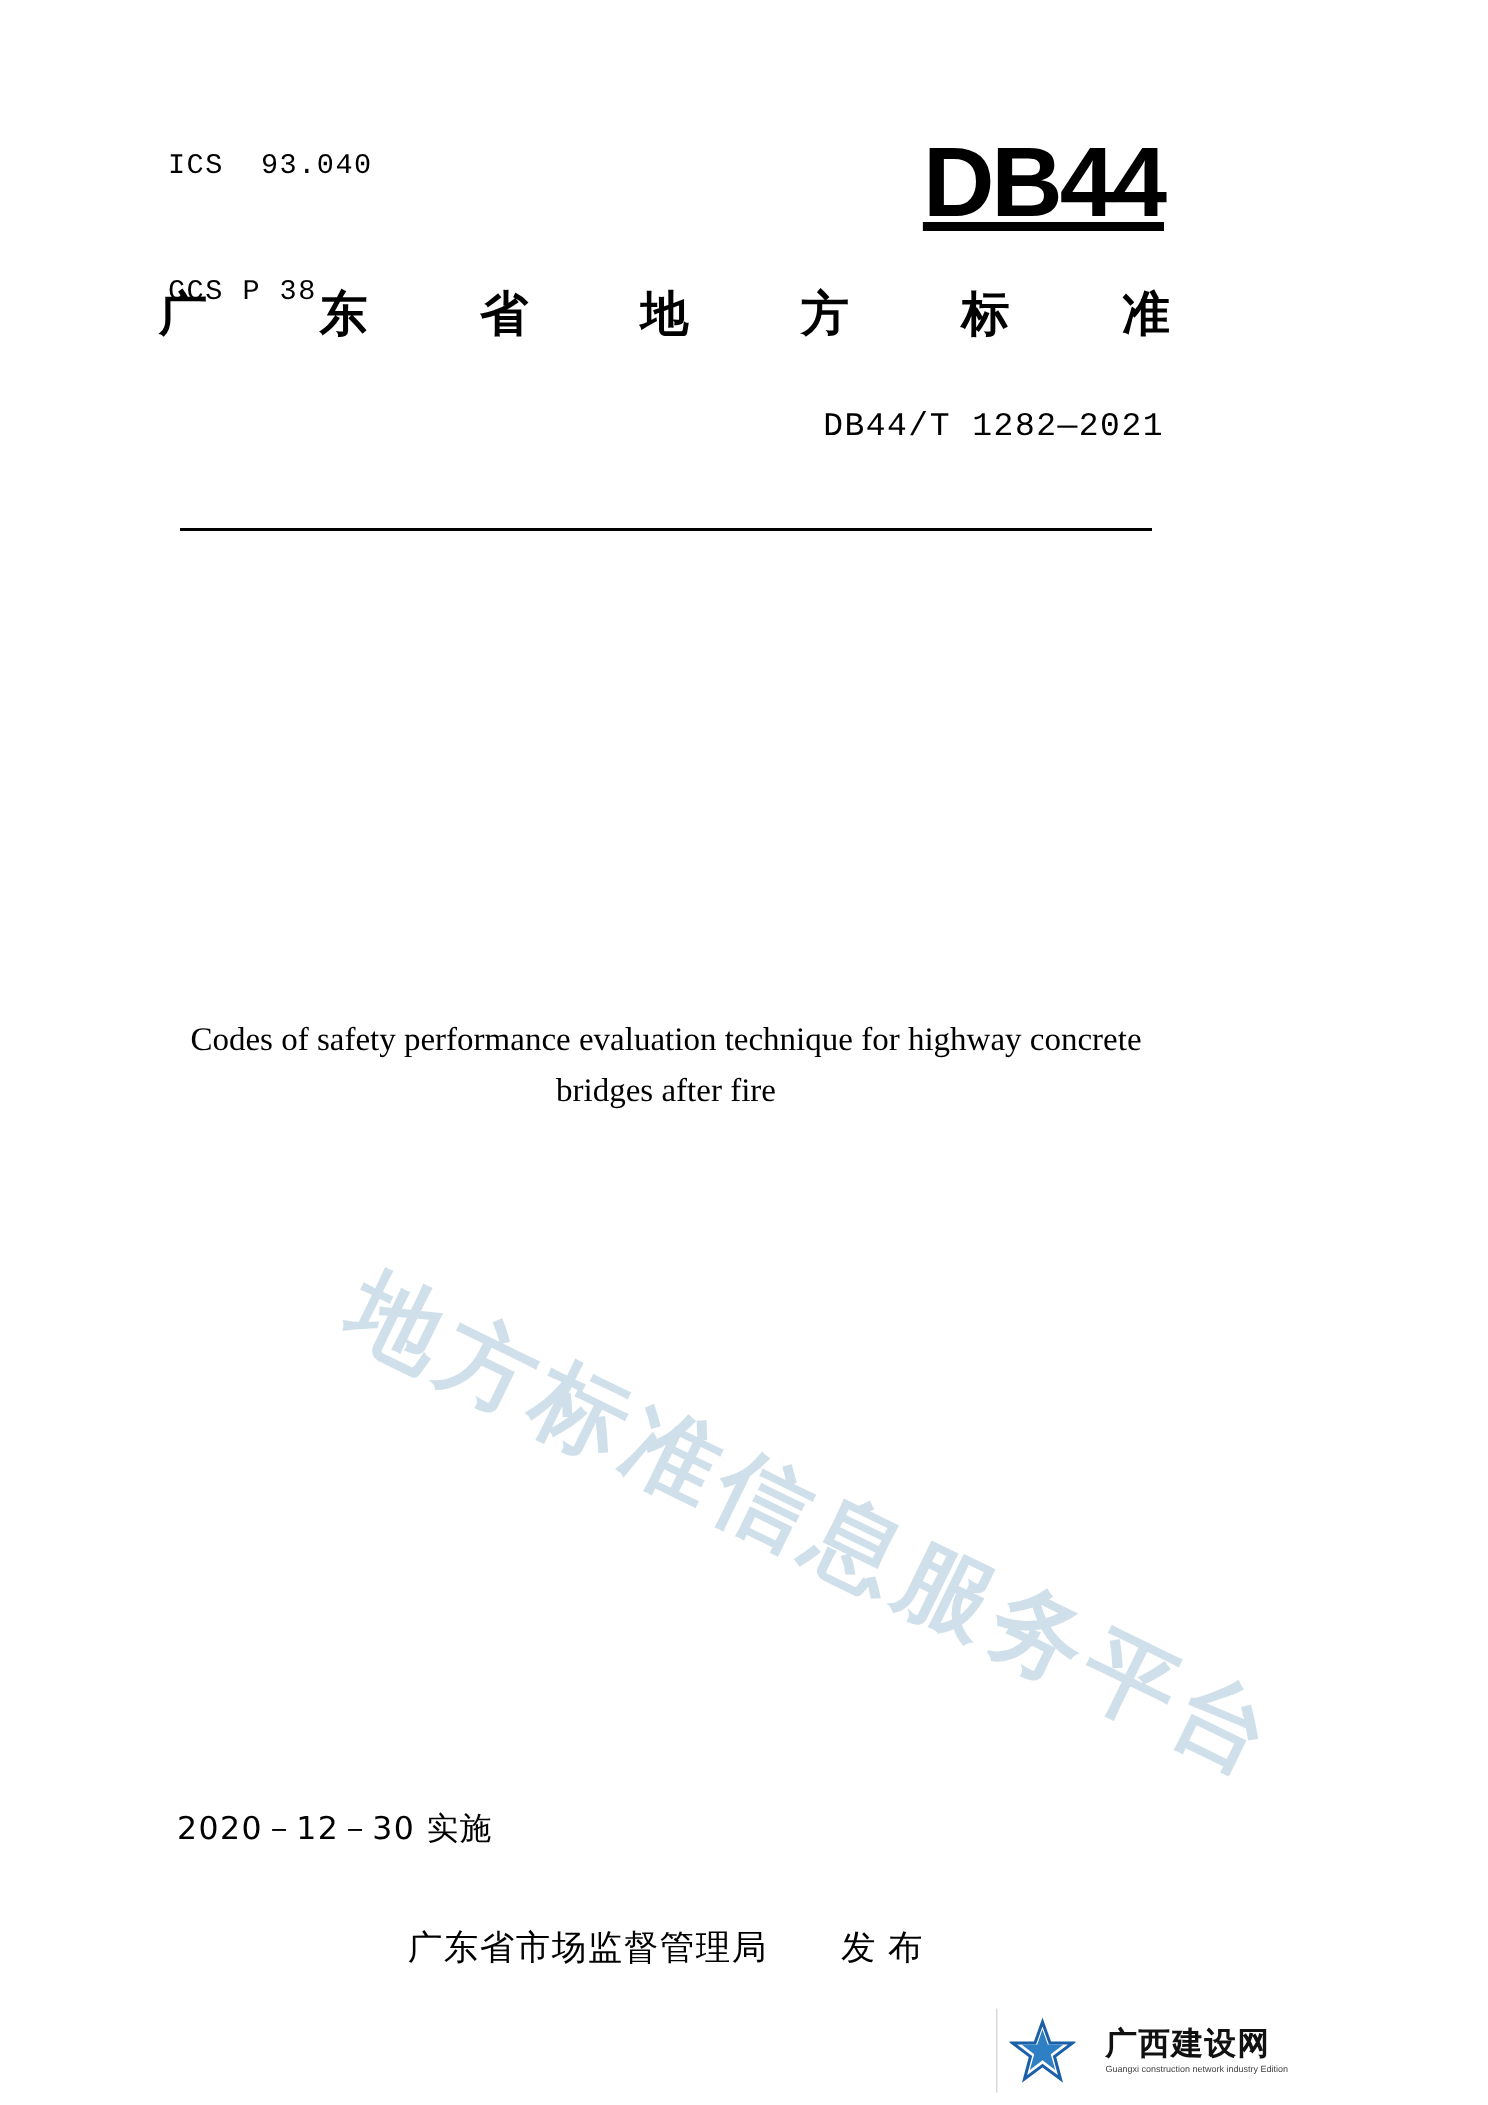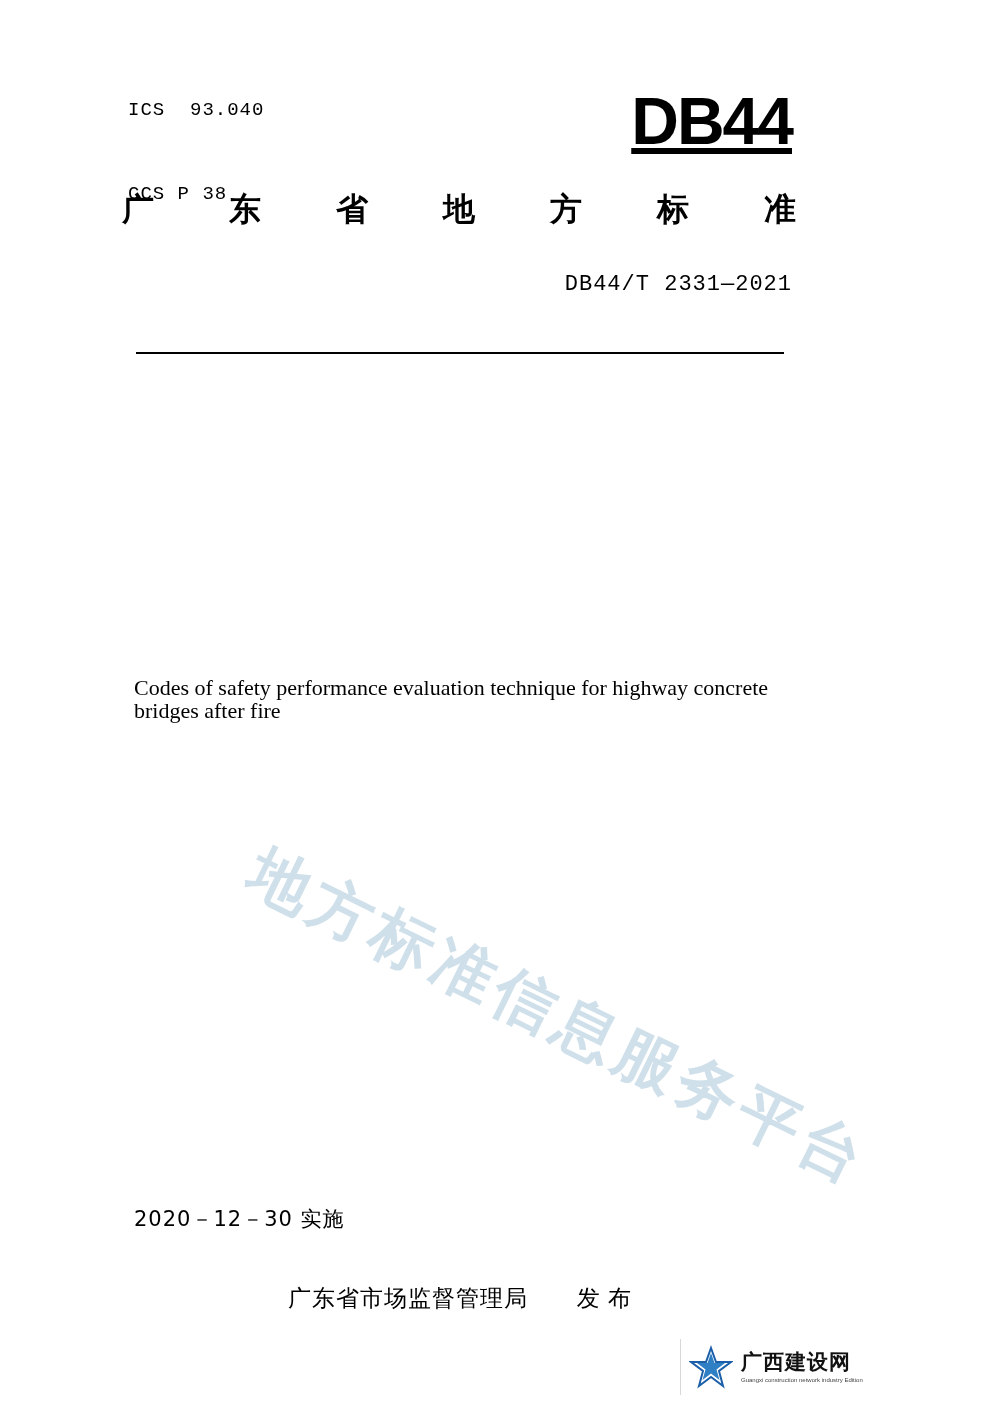--- a/index.html
+++ b/index.html
@@ -11,21 +11,21 @@
     width: 992px;
     height: 1403px;
     position: relative;
     font-family: "Liberation Serif", serif;
     color: #000000;
     overflow: hidden;
   }
 
   .page {
     position: absolute;
-    left: 16px; top: 0;
+    left: 0; top: 0;
     width: 888px;
     height: 1403px;
   }
 
   
   .ics-block {
     position: absolute;
     left: 112px;
     top: 40px;
     font-family: "Liberation Mono", monospace;
@@ -98,22 +98,22 @@
     letter-spacing: 1px;
   }
 
   .doc-title-en {
     position: absolute;
     left: 118px;
     right: 118px;
     top: 676px;
     font-family: "Liberation Serif", serif;
     font-size: 22px;
-    line-height: 23px;
-    text-align: left;
+    line-height: 34px;
+    text-align: center;
   }
 
   
   .watermark {
     position: absolute;
     left: 255px;
     top: 830px;
     width: 560px;
     font-family: "DejaVu Sans", sans-serif;
     font-size: 62px;
@@ -156,21 +156,21 @@
   
   .gx-logo {
     position: absolute;
     right: 8px;
     bottom: 8px;
     width: 216px;
     height: 56px;
     border-left: 1px solid #d8d8d8;
     display: flex;
     align-items: center;
-    gap: 8px;
+    gap: 20px;
     padding-left: 8px;
     box-sizing: border-box;
   }
   .gx-star {
     width: 44px; height: 44px;
     position: relative;
     flex: 0 0 auto;
   }
   .gx-star svg { display: block; }
   .gx-text { line-height: 1.1; }
@@ -196,21 +196,21 @@
 
   <div class="ics-block">
     <div>ICS  93.040</div>
     <div>CCS P 38</div>
   </div>
 
   <div class="db44">DB44</div>
 
   <div class="std-name">广 东 省 地 方 标 准</div>
 
-  <div class="std-no">DB44/T 2331—2021</div>
+  <div class="std-no">DB44/T 1282—2021</div>
 
   <div class="rule"></div>
 
 
   <div class="doc-title-en">Codes of safety performance evaluation technique for highway concrete bridges after fire</div>
 
   <div class="watermark">地方标准信息服务平台</div>
 
   <div class="date-row">
     <div>2020－12－30 实施</div>

